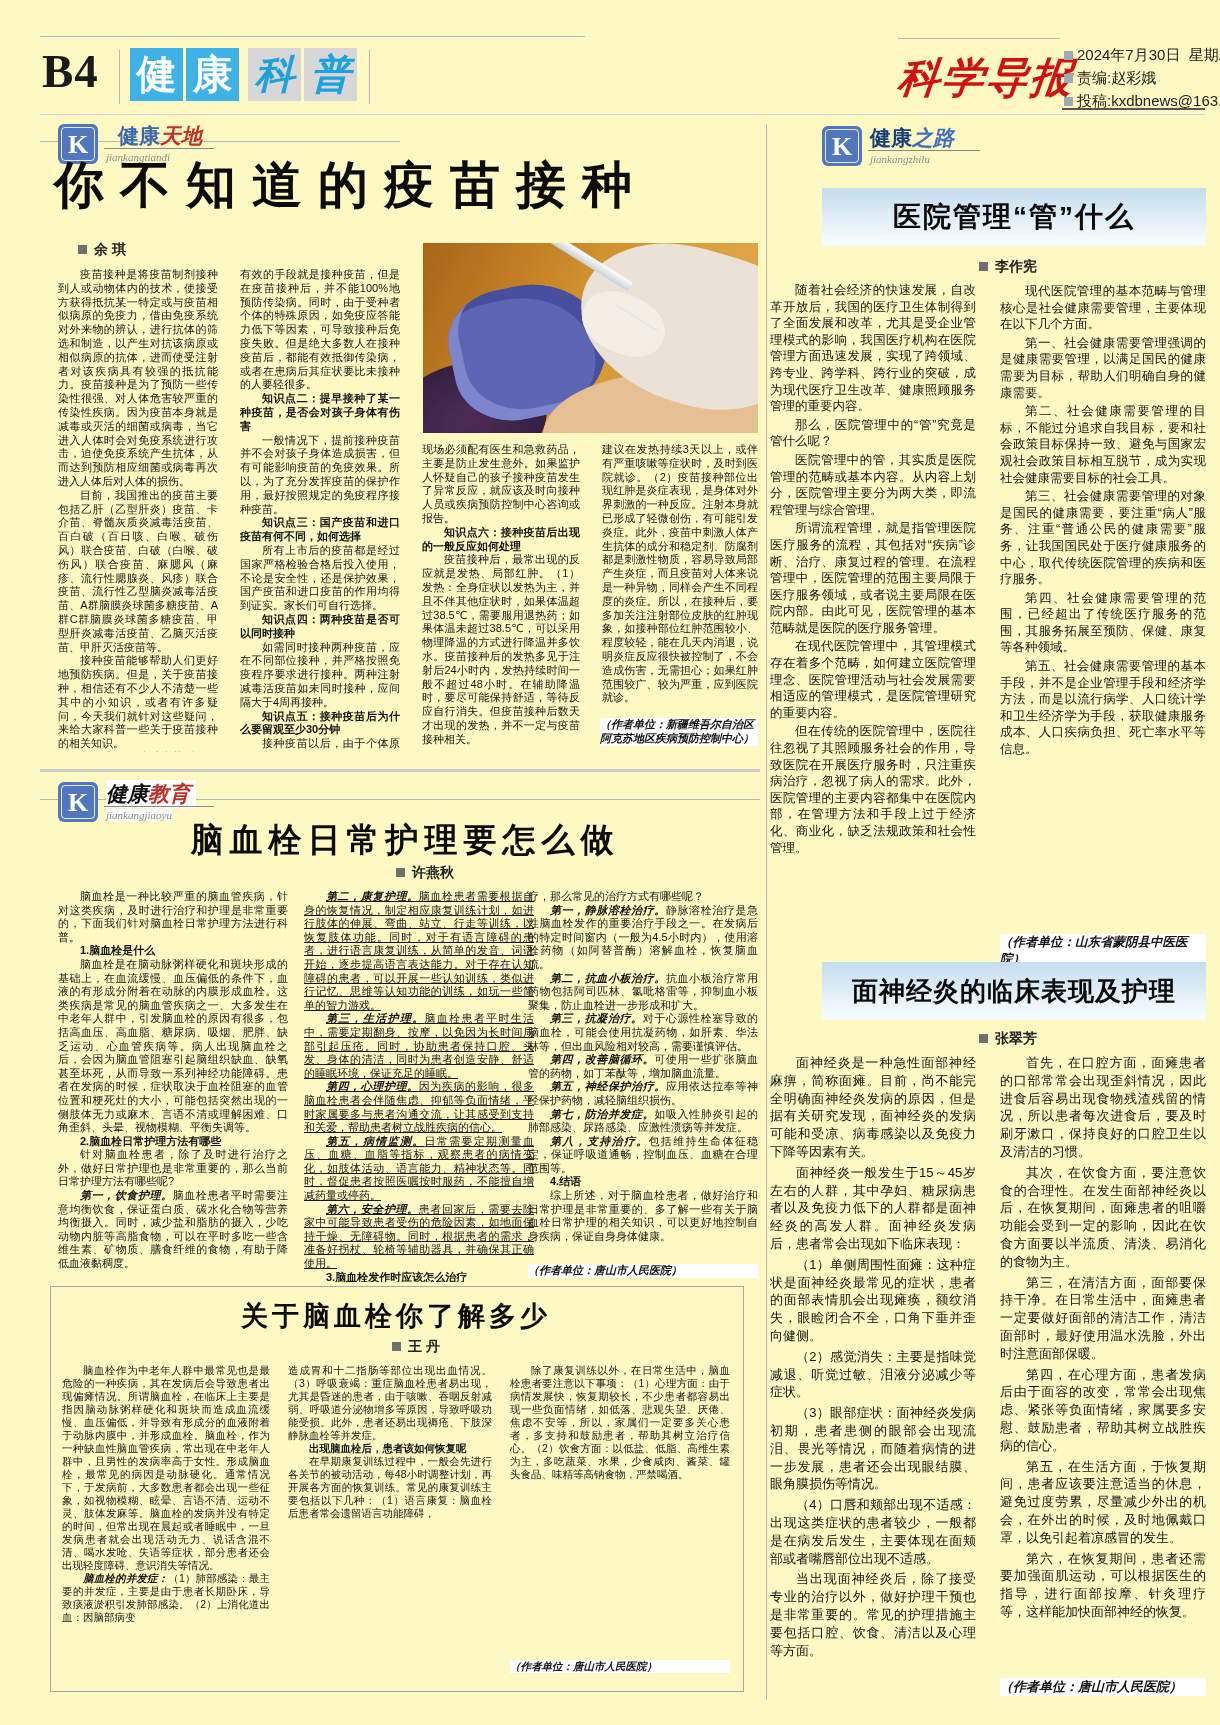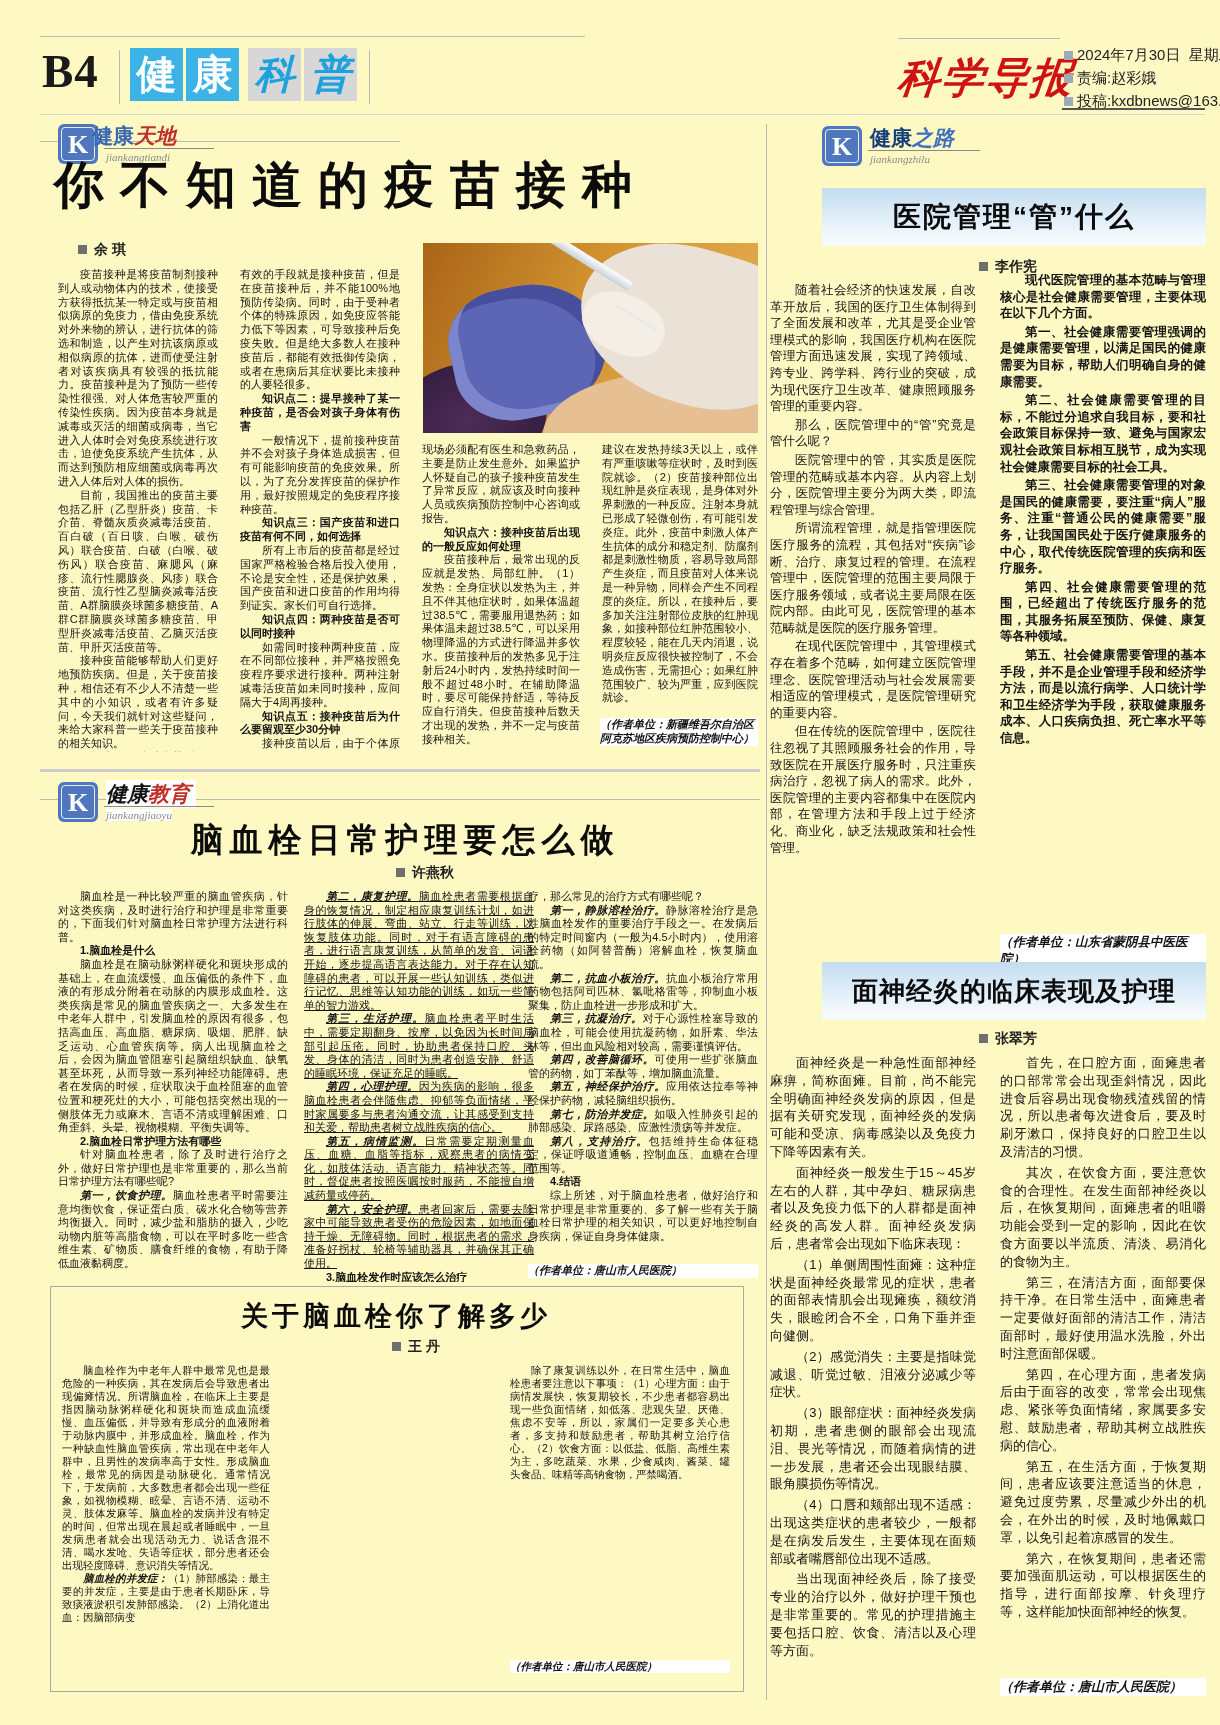--- a/index.html
+++ b/index.html
@@ -88,21 +88,21 @@
   <div class="info-line" style="top:46px;"><span class="bullet"></span><span>2024年7月30日</span>&nbsp;&nbsp;<span>星期二</span></div>
   <div class="info-line" style="top:69px;"><span class="bullet"></span><span>责编:赵彩娥</span></div>
   <div class="info-line" style="top:92px;"><span class="bullet"></span><span>投稿:kxdbnews@163.com</span></div>
   <div class="abs" style="left:1062px;top:108px;width:143px;height:2px;background:#555;"></div>
   <div class="hline" style="left:40px;top:114px;width:1165px;background:#d4d4d4;"></div>
 
   <div class="hline" style="left:40px;top:141px;width:360px;"></div>
   <div class="ksq" style="left:58px;top:124px;">
       <span>K</span>
     </div>
-  <div class="kick-zh" style="left:92px;top:122px;"><span style="color:#3a68b0;">健康</span><span class="w2" style="color:#c03028;">天地</span></div>
+  <div class="kick-zh" style="left:118px;top:122px;"><span style="color:#3a68b0;">健康</span><span class="w2" style="color:#c03028;">天地</span></div>
   <div class="kick-underline" style="left:104px;top:148px;width:110px;"></div>
   <div class="kick-py" style="left:106px;top:151px;">jiankangtiandi</div>
 
   <div class="headline-main">你不知道的疫苗接种</div>
   <div class="byline" style="left:58px;top:241px;"><span class="bsq"></span><span>余 琪</span></div>
 
   <div class="photo">
     <div class="ph ph-purple"></div>
     <div class="ph ph-blue"></div>
     <div class="ph ph-skin"></div>
@@ -180,20 +180,25 @@
     </div>
   <div class="attr care" style="left:528px;top:1264px;width:230px;">（作者单位：唐山市人民医院）</div>
 
   <div class="story-box"></div>
   <div class="headline-c" style="left:50px;top:1298px;width:692px;font-size:27px;letter-spacing:4px;">关于脑血栓你了解多少</div>
   <div class="byline center" style="left:50px;top:1338px;width:692px;"><span class="bsq"></span><span>王 丹</span></div>
   <div class="col boxcol" style="left:62px;top:1364px;width:208px;height:312px;">
       <p class="blk p">脑血栓作为中老年人群中最常见也是最危险的一种疾病，其在发病后会导致患者出现偏瘫情况。所谓脑血栓，在临床上主要是指因脑动脉粥样硬化和斑块而造成血流缓慢、血压偏低，并导致有形成分的血液附着于动脉内膜中，并形成血栓。脑血栓，作为一种缺血性脑血管疾病，常出现在中老年人群中，且男性的发病率高于女性。形成脑血栓，最常见的病因是动脉硬化。通常情况下，于发病前，大多数患者都会出现一些征象，如视物模糊、眩晕、言语不清、运动不灵、肢体发麻等。脑血栓的发病并没有特定的时间，但常出现在晨起或者睡眠中，一旦发病患者就会出现活动无力、说话含混不清、喝水发呛、失语等症状，部分患者还会出现轻度障碍、意识消失等情况。</p>
       <p class="blk pl"><b>脑血栓的并发症：</b>（1）肺部感染：最主要的并发症，主要是由于患者长期卧床，导致痰液淤积引发肺部感染。（2）上消化道出血：因脑部病变</p>
     </div>
+  <div class="col boxcol" style="left:288px;top:1364px;width:204px;height:312px;">
+      <p class="blk c">造成胃和十二指肠等部位出现出血情况。（3）呼吸衰竭：重症脑血栓患者易出现，尤其是昏迷的患者，由于咳嗽、吞咽反射减弱、呼吸道分泌物增多等原因，导致呼吸功能受损。此外，患者还易出现褥疮、下肢深静脉血栓等并发症。</p>
+      <p class="blk h">出现脑血栓后，患者该如何恢复呢</p>
+      <p class="blk p">在早期康复训练过程中，一般会先进行各关节的被动活动，每48小时调整计划，再开展各方面的恢复训练。常见的康复训练主要包括以下几种：（1）语言康复：脑血栓后患者常会遗留语言功能障碍，</p>
+    </div>
   <div class="col boxcol" style="left:510px;top:1364px;width:220px;height:312px;">
       <p class="blk p">除了康复训练以外，在日常生活中，脑血栓患者要注意以下事项：（1）心理方面：由于病情发展快，恢复期较长，不少患者都容易出现一些负面情绪，如低落、悲观失望、厌倦、焦虑不安等，所以，家属们一定要多关心患者，多支持和鼓励患者，帮助其树立治疗信心。（2）饮食方面：以低盐、低脂、高维生素为主，多吃蔬菜、水果，少食咸肉、酱菜、罐头食品、味精等高钠食物，严禁喝酒。</p>
     </div>
   <div class="attr boxcol" style="left:510px;top:1660px;width:220px;">（作者单位：唐山市人民医院）</div>
 
   <div class="vline" style="left:766px;top:124px;height:1576px;"></div>
 
   <div class="ksq" style="left:822px;top:126px;">
       <span>K</span>
     </div>
@@ -206,21 +211,21 @@
   </div>
   <div class="byline center" style="left:770px;top:258px;width:436px;"><span class="bsq"></span><span>李作宪</span></div>
   <div class="col rcol" style="left:770px;top:282px;width:206px;height:670px;">
       <p class="blk p">随着社会经济的快速发展，自改革开放后，我国的医疗卫生体制得到了全面发展和改革，尤其是受企业管理模式的影响，我国医疗机构在医院管理方面迅速发展，实现了跨领域、跨专业、跨学科、跨行业的突破，成为现代医疗卫生改革、健康照顾服务管理的重要内容。</p>
       <p class="blk p">那么，医院管理中的“管”究竟是管什么呢？</p>
       <p class="blk p">医院管理中的管，其实质是医院管理的范畴或基本内容。从内容上划分，医院管理主要分为两大类，即流程管理与综合管理。</p>
       <p class="blk p">所谓流程管理，就是指管理医院医疗服务的流程，其包括对“疾病”诊断、治疗、康复过程的管理。在流程管理中，医院管理的范围主要局限于医疗服务领域，或者说主要局限在医院内部。由此可见，医院管理的基本范畴就是医院的医疗服务管理。</p>
       <p class="blk p">在现代医院管理中，其管理模式存在着多个范畴，如何建立医院管理理念、医院管理活动与社会发展需要相适应的管理模式，是医院管理研究的重要内容。</p>
       <p class="blk p">但在传统的医院管理中，医院往往忽视了其照顾服务社会的作用，导致医院在开展医疗服务时，只注重疾病治疗，忽视了病人的需求。此外，医院管理的主要内容都集中在医院内部，在管理方法和手段上过于经济化、商业化，缺乏法规政策和社会性管理。</p>
     </div>
-  <div class="col rcol" style="left:1000px;top:272px;width:206px;height:670px;font-weight:bold;">
+  <div class="col rcol" style="left:1000px;top:283px;width:206px;height:670px;">
       <p class="blk p">现代医院管理的基本范畴与管理核心是社会健康需要管理，主要体现在以下几个方面。</p>
       <p class="blk p">第一、社会健康需要管理强调的是健康需要管理，以满足国民的健康需要为目标，帮助人们明确自身的健康需要。</p>
       <p class="blk p">第二、社会健康需要管理的目标，不能过分追求自我目标，要和社会政策目标保持一致、避免与国家宏观社会政策目标相互脱节，成为实现社会健康需要目标的社会工具。</p>
       <p class="blk p">第三、社会健康需要管理的对象是国民的健康需要，要注重“病人”服务、注重“普通公民的健康需要”服务，让我国国民处于医疗健康服务的中心，取代传统医院管理的疾病和医疗服务。</p>
       <p class="blk p">第四、社会健康需要管理的范围，已经超出了传统医疗服务的范围，其服务拓展至预防、保健、康复等各种领域。</p>
       <p class="blk p">第五、社会健康需要管理的基本手段，并不是企业管理手段和经济学方法，而是以流行病学、人口统计学和卫生经济学为手段，获取健康服务成本、人口疾病负担、死亡率水平等信息。</p>
     </div>
   <div class="attr rcol" style="left:1000px;top:934px;width:206px;">（作者单位：山东省蒙阴县中医医院）</div>
 
   <div class="titlebox" style="left:822px;top:962px;width:384px;height:58px;">

